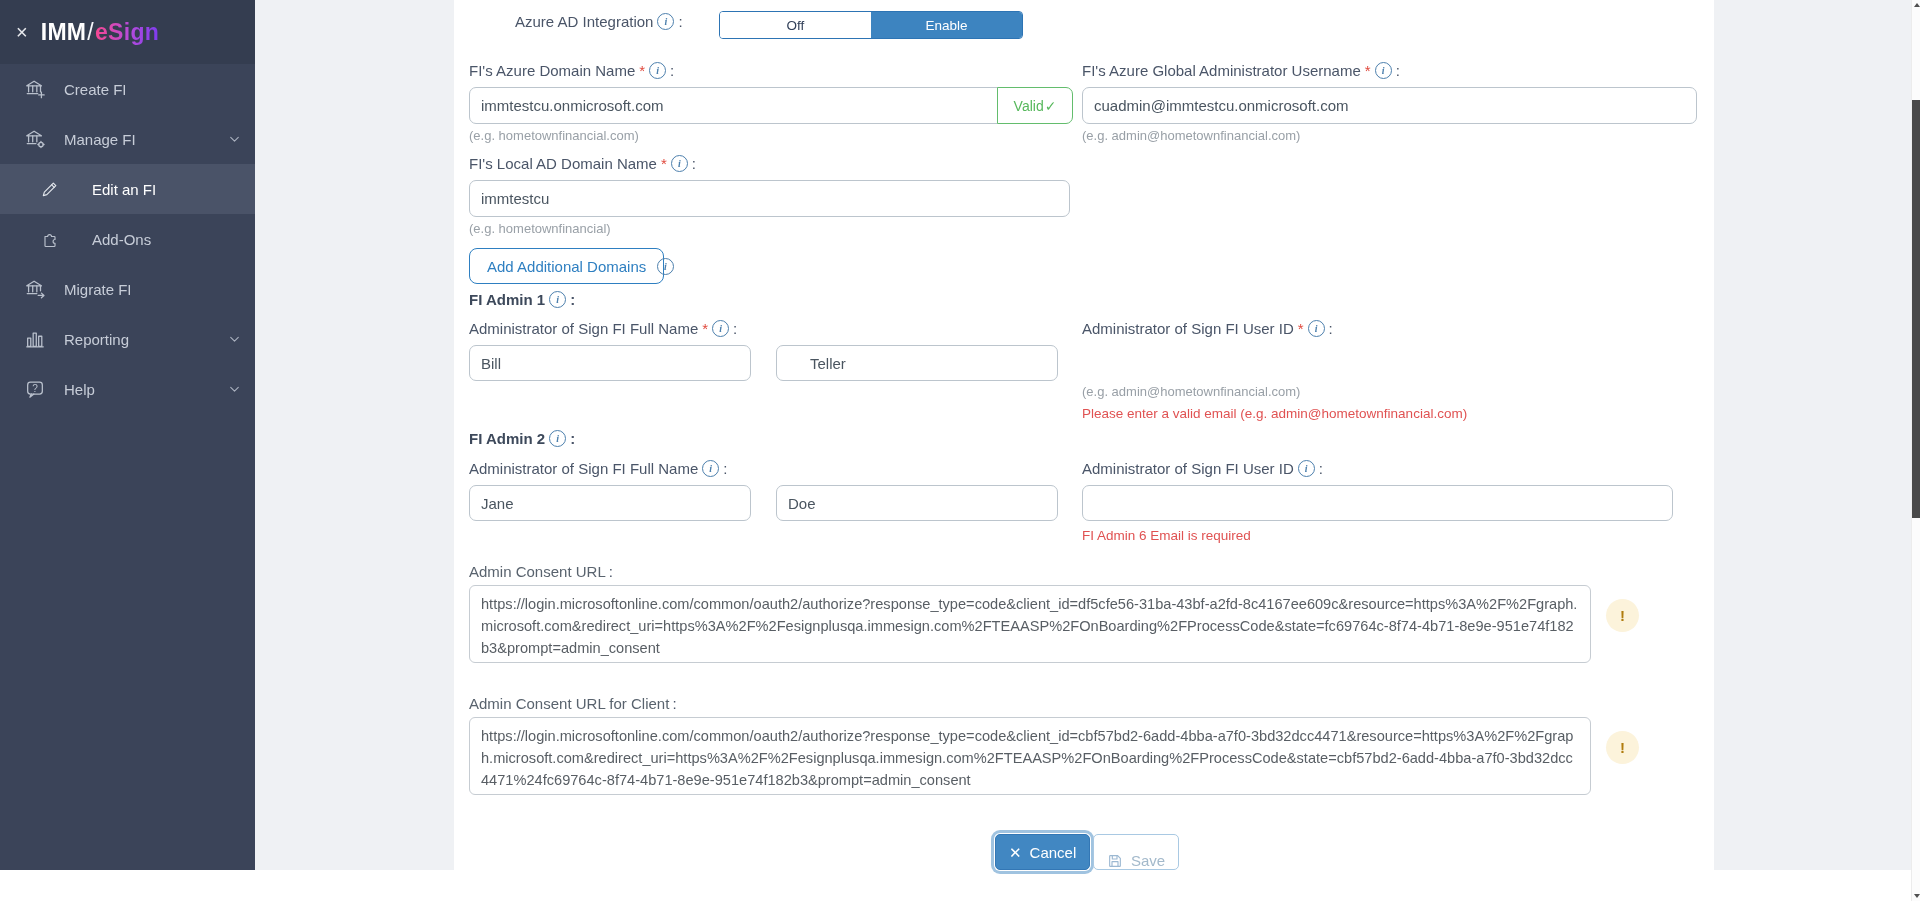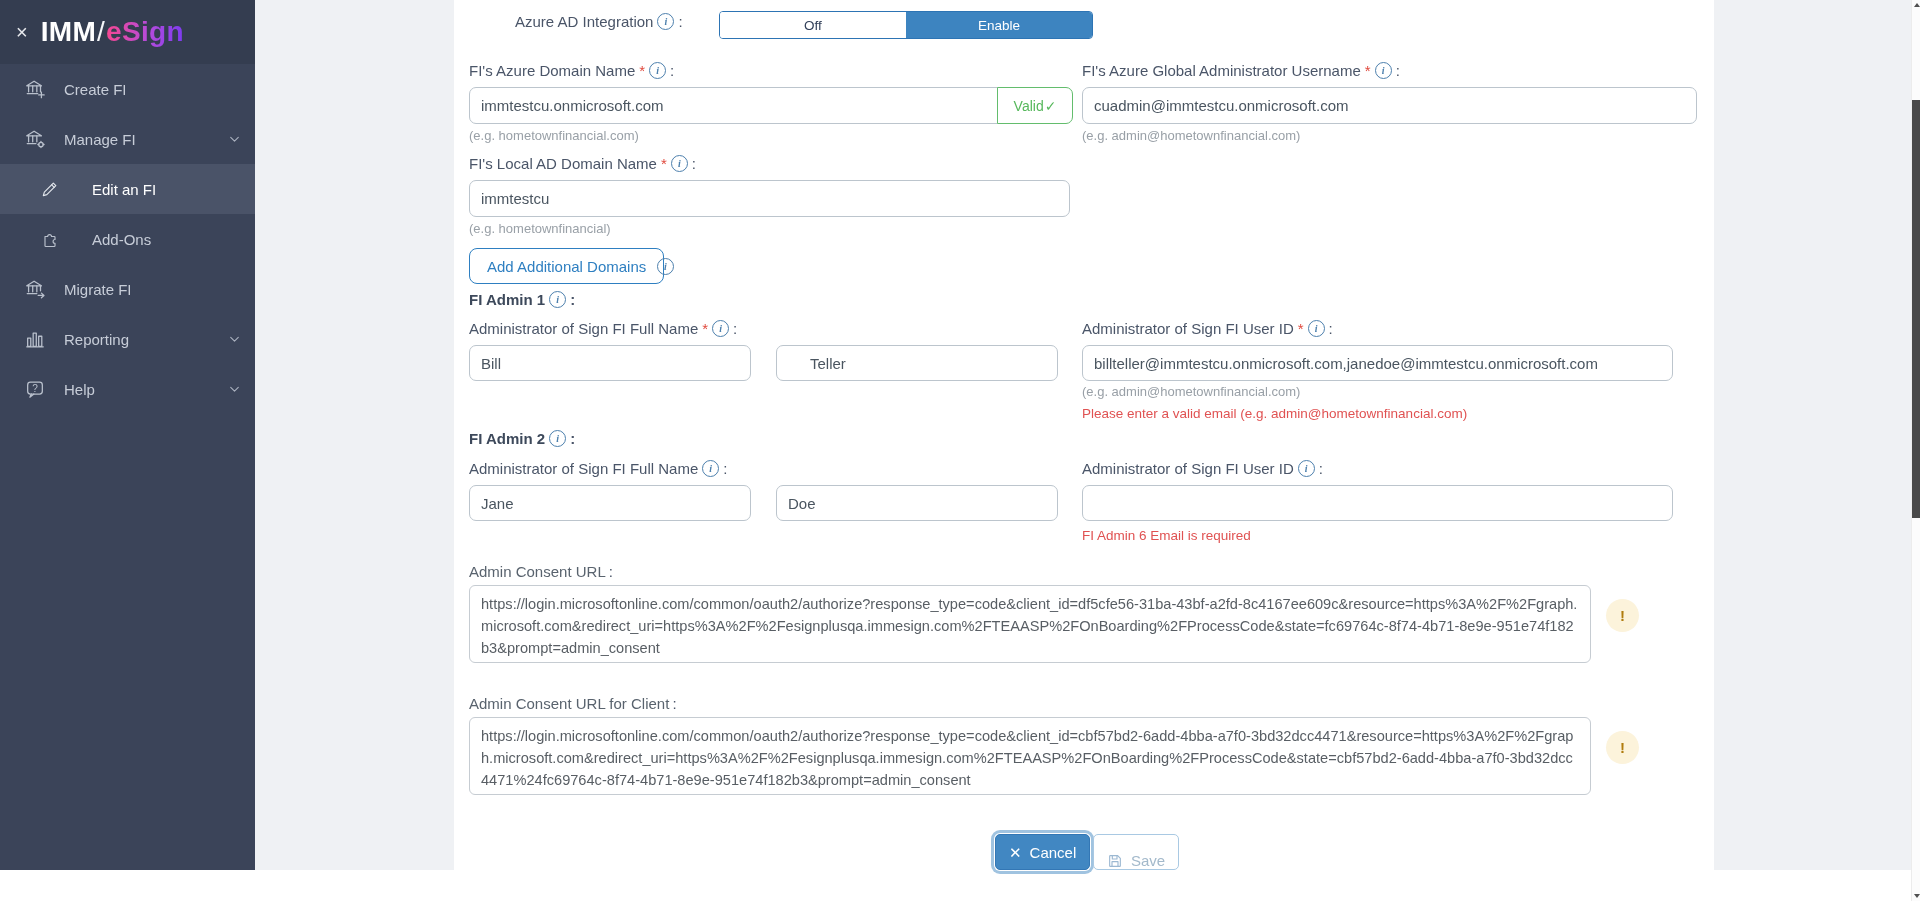--- a/index.html
+++ b/index.html
@@ -3,21 +3,21 @@
 <meta charset="utf-8">
 <style>
   html,body{margin:0;padding:0;background:#fff;}
   #screen{position:relative;width:1920px;height:901px;background:#ffffff;overflow:hidden;
           font-family:"Liberation Sans", sans-serif;}
 
   
   .sidebar{position:absolute;left:0;top:0;width:255px;height:870px;background:#3b4459;}
   .logo-bar{height:64px;background:#343d50;display:flex;align-items:center;padding:0 0 0 16px;box-sizing:border-box;}
   .close-x{color:#e8eaee;font-size:20px;margin-right:13px;cursor:pointer;line-height:1;}
-  .logo{font-size:28px;font-weight:bold;letter-spacing:.3px;white-space:nowrap;}
+  .logo{font-size:23px;font-weight:bold;letter-spacing:.3px;white-space:nowrap;}
   .logo-imm{color:#ffffff;}
   .logo-slash{color:#f6f7fa;font-weight:normal;margin:0 1px;}
   .logo-esign{color:#c24fd8;}
   @supports ((-webkit-background-clip:text) or (background-clip:text)){
     .logo-esign{background:linear-gradient(93deg,#f8478f 0%,#b44bdc 55%,#7b3bf0 100%);
       -webkit-background-clip:text;background-clip:text;color:transparent;-webkit-text-fill-color:transparent;}
   }
   .side-item{position:relative;height:50px;display:flex;align-items:center;gap:18px;
              padding-left:24px;color:#c7cdd8;font-size:15px;cursor:pointer;}
   .side-item.child{padding-left:40px;gap:32px;}
@@ -162,21 +162,21 @@
           <path d="M5 9 l7 7 7 -7"></path>
         </svg>
     </div>
   </div>
 
   <div class="lbl" style="left:469px;top:13px;margin-left:46px;">
     <span class="t">Azure AD Integration</span>
       <span class="info">i</span>
       <span class="colon">:</span>
   </div>
-  <div class="toggle" style="left:719px;top:11px;width:374px;height:28px;">
+  <div class="toggle" style="left:719px;top:11px;width:304px;height:28px;">
     <div class="seg off">Off</div>
     <div class="seg on">Enable</div>
   </div>
 
   <div class="lbl" style="left:469px;top:62px;">
     <span class="t">FI's Azure Domain Name</span>
       <span class="req">*</span>
       <span class="info">i</span>
       <span class="colon">:</span>
   </div>
@@ -222,21 +222,20 @@
   </div>
   <input class="inp" style="left: 469px; top: 345px; width: 282px; height: 36px;" value="Bill">
   <input class="inp" style="left: 776px; top: 345px; width: 282px; height: 36px; padding-left: 33px;" value="Teller">
 
   <div class="lbl" style="left:1082px;top:320px;">
     <span class="t">Administrator of Sign FI User ID</span>
       <span class="req">*</span>
       <span class="info">i</span>
       <span class="colon">:</span>
   </div>
-  <input class="inp" style="left: 1082px; top: 345px; width: 591px; height: 36px;" value="billteller@immtestcu.onmicrosoft.com,janedoe@immtestcu.onmicrosoft.com">
   <div class="hint" style="left:1082px;top:384px;">(e.g. admin@hometownfinancial.com)</div>
   <div class="err" style="left:1082px;top:406px;">Please enter a valid email (e.g. admin@hometownfinancial.com)</div>
 
   <div class="lbl bold" style="left:469px;top:430px;">
     <span class="t">FI Admin 2</span>
       <span class="info">i</span>
       <span class="colon">:</span>
   </div>
 
   <div class="lbl" style="left:469px;top:460px;">

